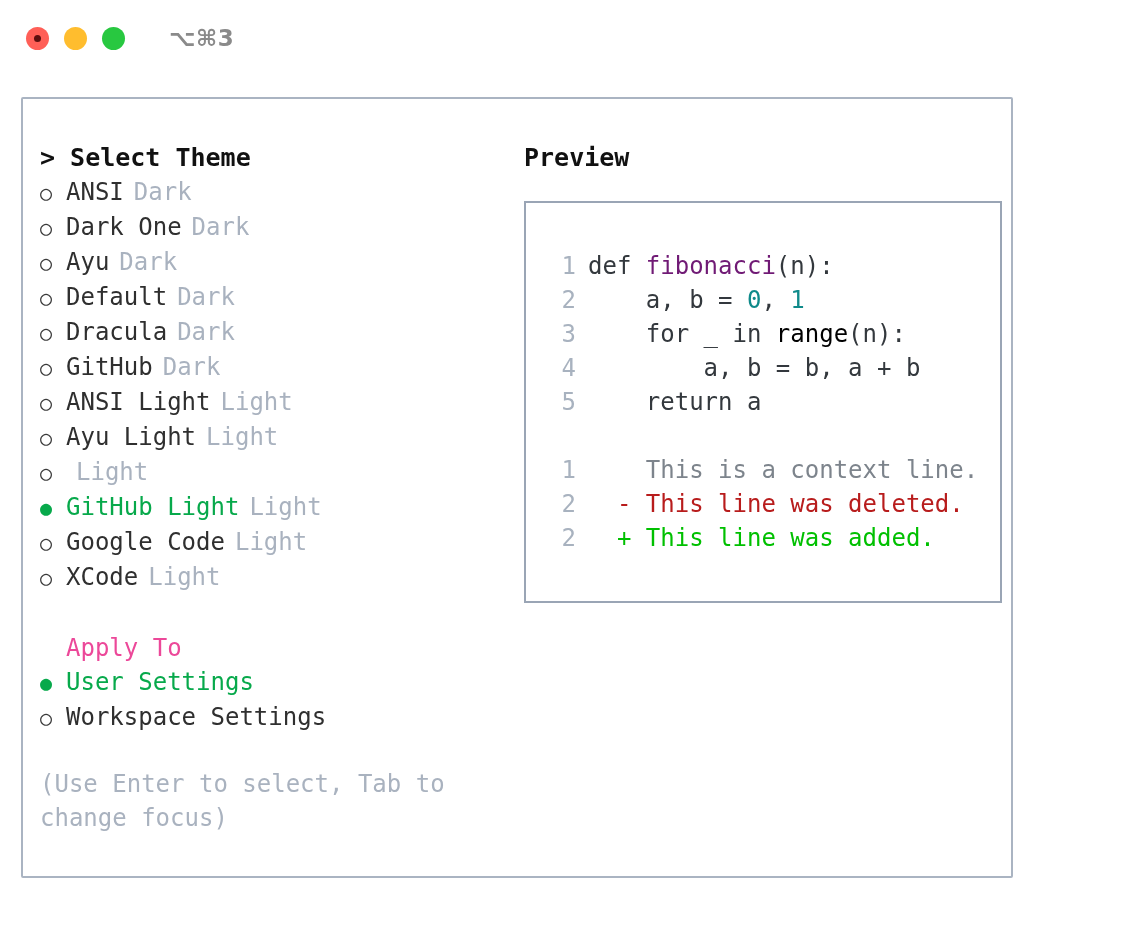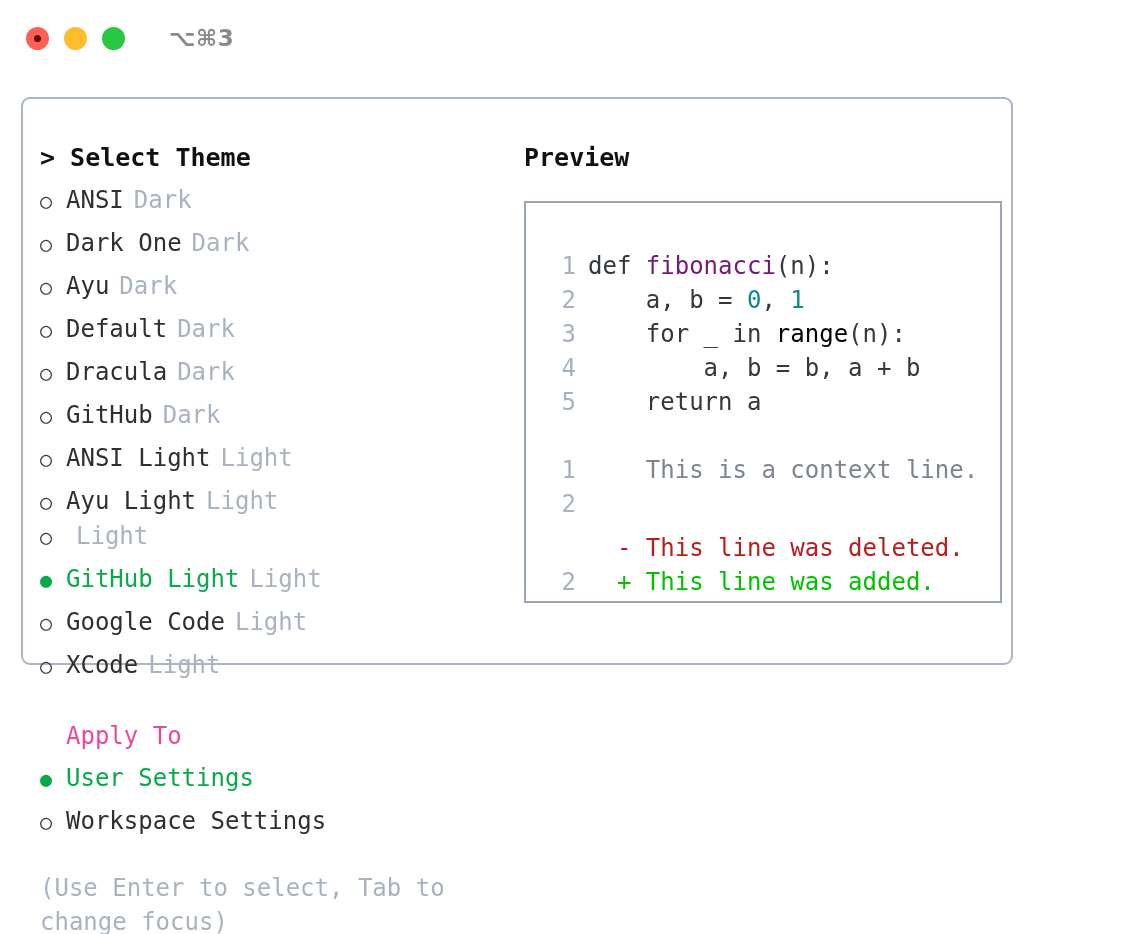--- a/index.html
+++ b/index.html
@@ -62,23 +62,23 @@
     letter-spacing: 0.5px;
     font-family: "DejaVu Sans", "Liberation Sans", sans-serif;
   }
 
   
   .panel {
     position: absolute;
     left: 21px;
     top: 97px;
     width: 992px;
-    height: 568px;
+    height: 781px;
     border: 2px solid #aab4c2;
-    border-radius: 9px;
+    border-radius: 2px;
     box-sizing: border-box;
     background: #ffffff;
   }
 
   .panel-inner {
     display: flex;
     padding: 42px 0 0 17px;
     box-sizing: border-box;
     height: 100%;
   }
@@ -107,21 +107,21 @@
     white-space: pre;
   }
   .marker {
     width: 26px;
     flex: 0 0 26px;
     font-size: 20px;
     color: #3a3a3a;
     line-height: 34px;
   }
   .opt-row.selected .marker { color: #07a94b; }
-  .opt-label { color: #2f2f2f; margin-top: 8px; }
+  .opt-label { color: #2f2f2f; }
   .opt-row.selected .opt-label { color: #07a94b; }
   .opt-kind {
     color: #a9b2bf;
     margin-left: 10px;
   }
 
   .apply-head {
     font-size: 24px;
     color: #ec4899;
     line-height: 34px;
@@ -175,21 +175,21 @@
     padding-right: 12px;
   }
   .code-text { color: #33383d; }
 
   .tok-fn    { color: #701a75; }
   .tok-num   { color: #0f8a8a; }
   .tok-call  { color: #000000; }
 
   .diff-gap { height: 34px; }
   .diff-context { color: #7d848c; }
-  .diff-del     { color: #b81c1c; margin-top: 44px; }
+  .diff-del     { color: #b81c1c; }
   .diff-add     { color: #00c000; text-align: right; }
 </style>
 </head>
 <body>
 
 <div class="window">
 
   <div class="titlebar">
     <div class="lights">
       <span class="light red">

